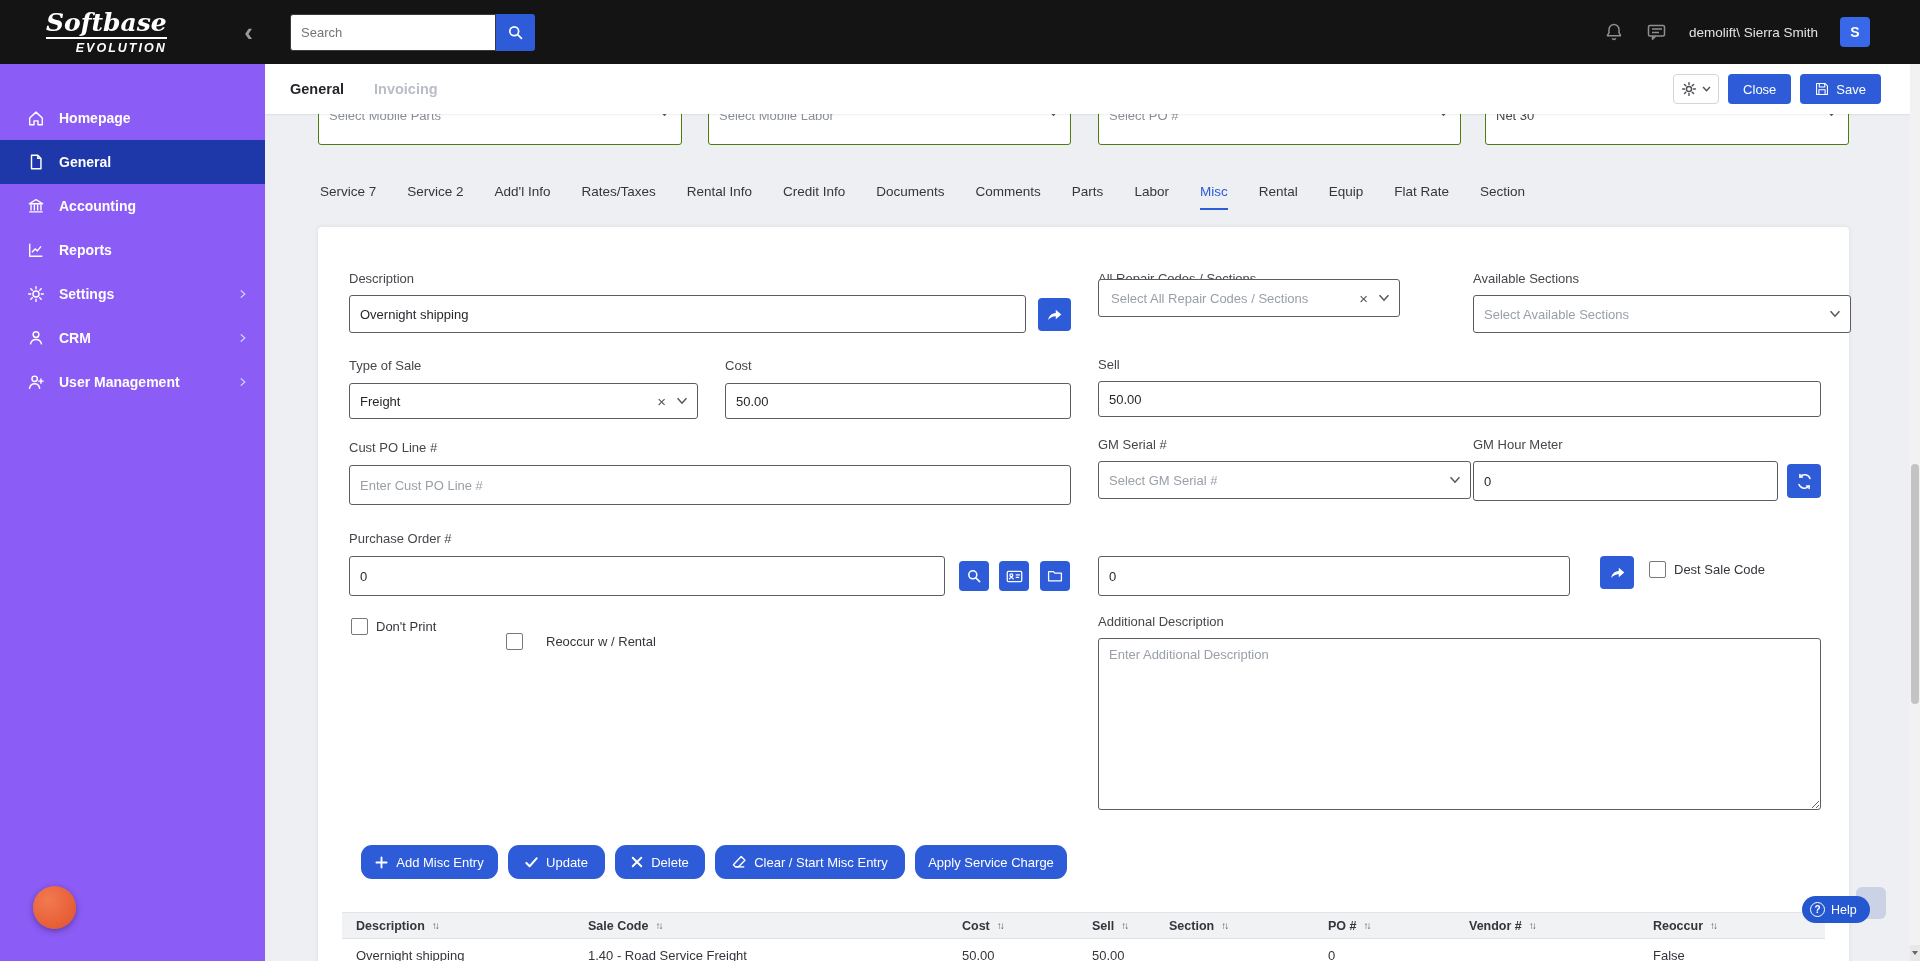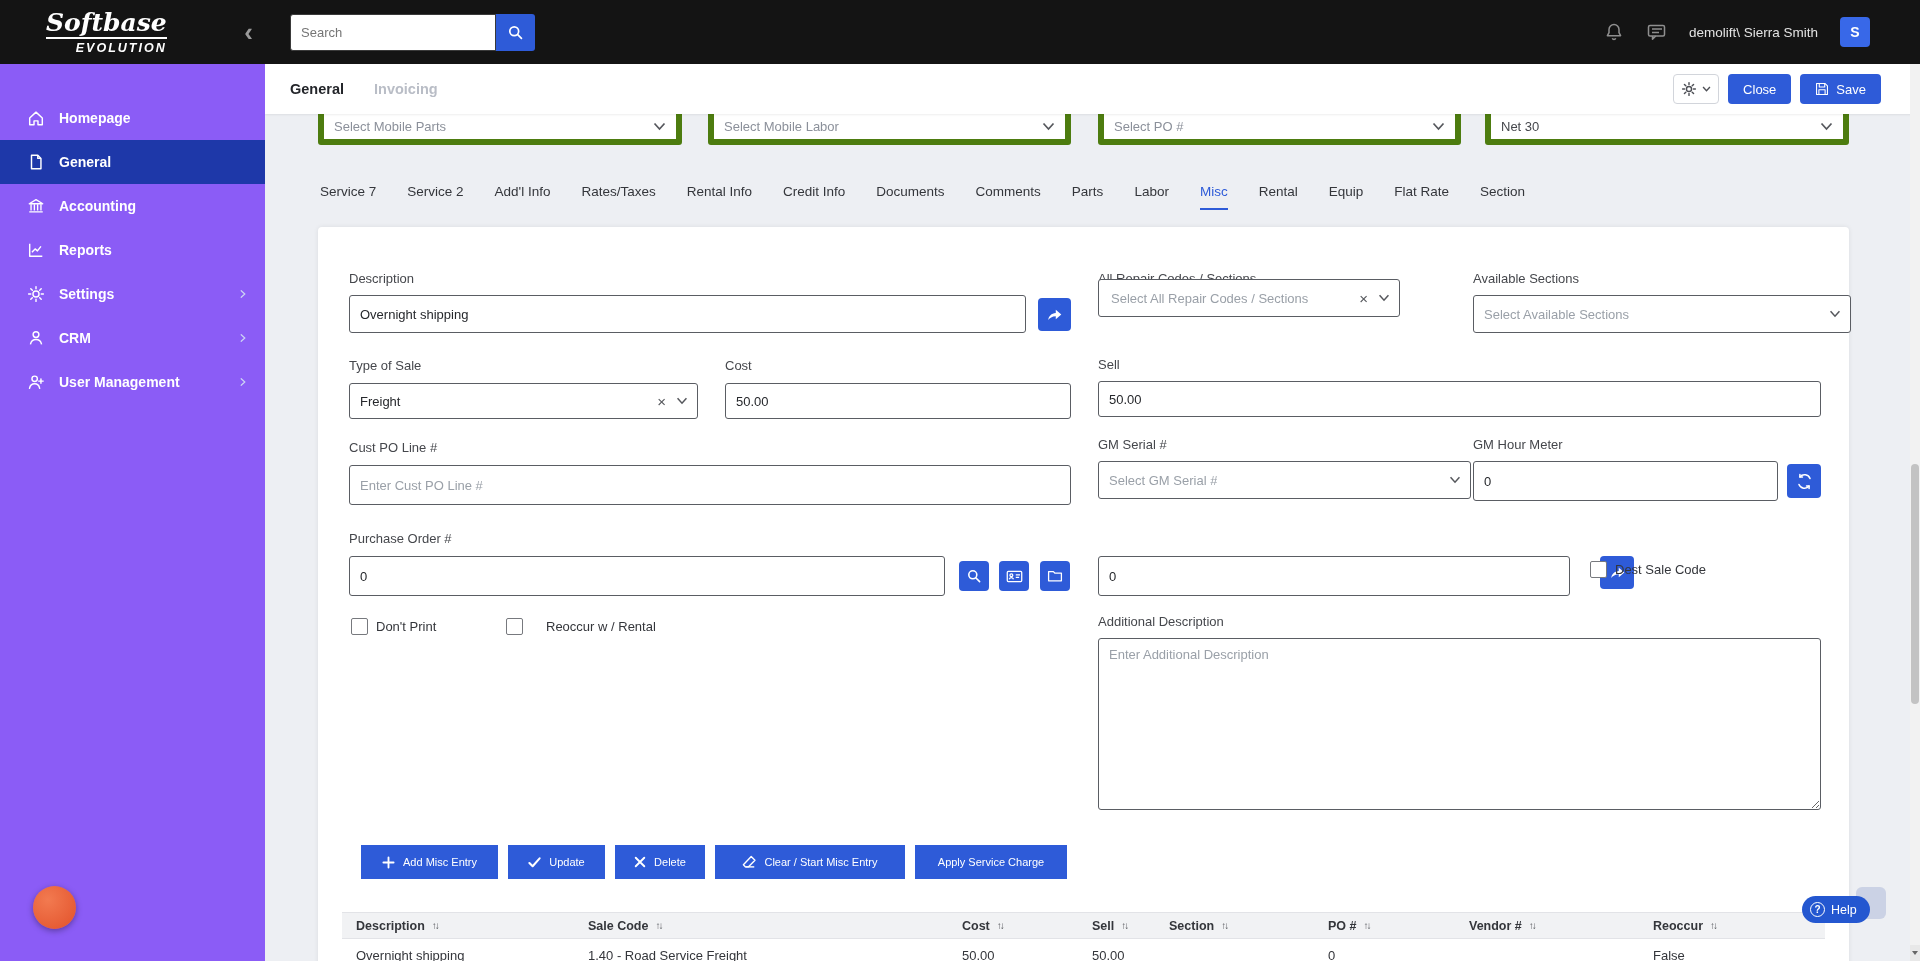--- a/index.html
+++ b/index.html
@@ -46,22 +46,22 @@
   .ph-tab.active { color:#23252a; }
   .ph-tab.inactive { color:#b9bdc6; }
   .ph-right { margin-left:auto; display:flex; align-items:flex-end; gap:9px; }
   .gear-btn { width:46px; height:30px; background:#fff; border:1px solid #d2d5db; border-radius:4px;
     display:flex; align-items:center; justify-content:center; gap:5px; color:#4d4f55; cursor:pointer; }
   .btn-blue { background:#2e5bd8; color:#fff; border:none; border-radius:4px; height:30px;
     display:flex; align-items:center; justify-content:center; gap:7px; font-size:13px;
     font-family:inherit; padding:0 15px; cursor:pointer; }
 
   
-  .dd { position:absolute; height:38px; background:#fff; border:6px solid #4d7c0f; border-radius:3px;
-    display:flex; align-items:center; padding:0 10px; font-size:13px; cursor:pointer; }
+  .dd { position:absolute; height:38px; background:#fff; border:1px solid #4d7c0f; border-radius:3px;
+    display:flex; padding:0 10px; font-size:13px; cursor:pointer; }
   .dd .ph-text { color:#8b909a; }
   .dd .val-text { color:#45474c; }
   .dd .dd-caret { margin-left:auto; display:flex; color:#55575c; }
 
   .detail-tabs { position:absolute; left:55px; top:120px; display:flex; gap:31px;
     font-size:13.5px; font-weight:500; color:#34363b; }
   .dtab { padding-bottom:9px; cursor:pointer; white-space:nowrap; }
   .dtab.active { color:#2e5bd8; border-bottom:2px solid #2e5bd8; }
 
   
@@ -79,22 +79,22 @@
   .combo .c-caret { display:flex; color:#55575c; margin-left:3px; }
   .combo .c-caret.only { margin-left:auto; }
   .icon-btn { position:absolute; background:#2e5bd8; border:none; border-radius:4px; color:#fff;
     display:flex; align-items:center; justify-content:center; cursor:pointer; }
   .chk { position:absolute; display:flex; align-items:center; gap:8px; font-size:13px; color:#34363b; cursor:pointer; }
   .chk .box { width:17px; height:17px; background:#fff; border:1px solid #77797e; border-radius:2px; flex:none; }
   .ta { position:absolute; background:#fff; border:1px solid #5a5d63; border-radius:3px;
     font-size:13px; color:#26282c; padding:8px 10px; font-family:inherit; resize:vertical; outline:none; }
 
   .actions { position:absolute; left:43px; top:618px; display:flex; gap:10px; }
-  .act-btn { height:34px; background:#2e5bd8; color:#fff; border:none; border-radius:0;
-    font-size:11px; font-family:inherit; display:flex; align-items:center; justify-content:center;
+  .act-btn { height:34px; background:#2e5bd8; color:#fff; border:none; border-radius:11px;
+    font-size:13px; font-family:inherit; display:flex; align-items:center; justify-content:center;
     gap:8px; cursor:pointer; flex:none; }
 
   .misc-table { position:absolute; left:24px; right:24px; top:685px; }
   .trow { display:grid; grid-template-columns:232px 374px 130px 77px 159px 141px 184px 1fr; align-items:center; }
   .t-head { background:#f1f2f4; border-top:1px solid #e2e3e7; border-bottom:1px solid #e2e3e7; height:27px;
     font-size:12.5px; font-weight:bold; color:#34363b; }
   .th { display:flex; align-items:center; gap:7px; padding-left:14px; cursor:pointer; }
   .sort { font-size:10px; color:#55575c; letter-spacing:-2px; font-weight:normal; }
   .t-row { height:34px; font-size:13px; color:#34363b; border-bottom:1px solid #ededef; cursor:pointer; }
   .td { padding-left:14px; white-space:nowrap; overflow:hidden; }
@@ -430,30 +430,30 @@
       </button>
 
       <input class="inp" style="left: 780px; top: 329px; width: 472px; height: 40px;" value="0">
       <button class="icon-btn" style="left:1282px; top:329px; width:34px; height:33px;">
         <span style="display:flex">
           <svg width="17" height="17" viewBox="0 0 20 20">
               <path d="M11.5 4.5 18 10l-6.5 5.5v-3.4c-4.3.2-7 1.9-8.9 4.4.6-4.8 3.7-7.9 8.9-8.4z" fill="#fff"></path>
             </svg>
         </span>
       </button>
-      <div class="chk" style="left:1272px; top:334px;">
+      <div class="chk" style="left:1331px; top:334px;">
         <span class="box"></span>
         <span>Dest Sale Code</span>
       </div>
 
       <div class="chk" style="left:33px; top:391px;">
         <span class="box"></span>
         <span>Don't Print</span>
       </div>
-      <div class="chk" style="left:188px; top:391px;gap:23px;">
+      <div class="chk" style="left:188px; top:406px;gap:23px;">
         <span class="box"></span>
         <span>Reoccur w / Rental</span>
       </div>
 
       <span class="lbl" style="left:780px; top:387px;text-align:center;">Additional Description</span>
       <textarea class="ta" style="left: 780px; top: 411px; width: 723px; height: 172px;" placeholder="Enter Additional Description"></textarea>
 
       <div class="actions">
         <button class="act-btn" style="width:137px;">
           <span style="display:flex">

